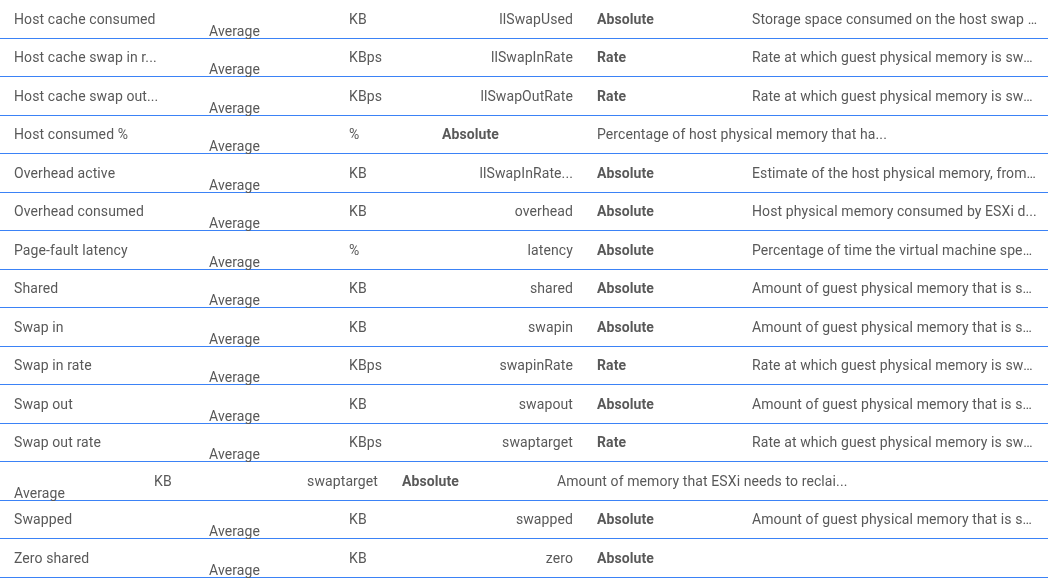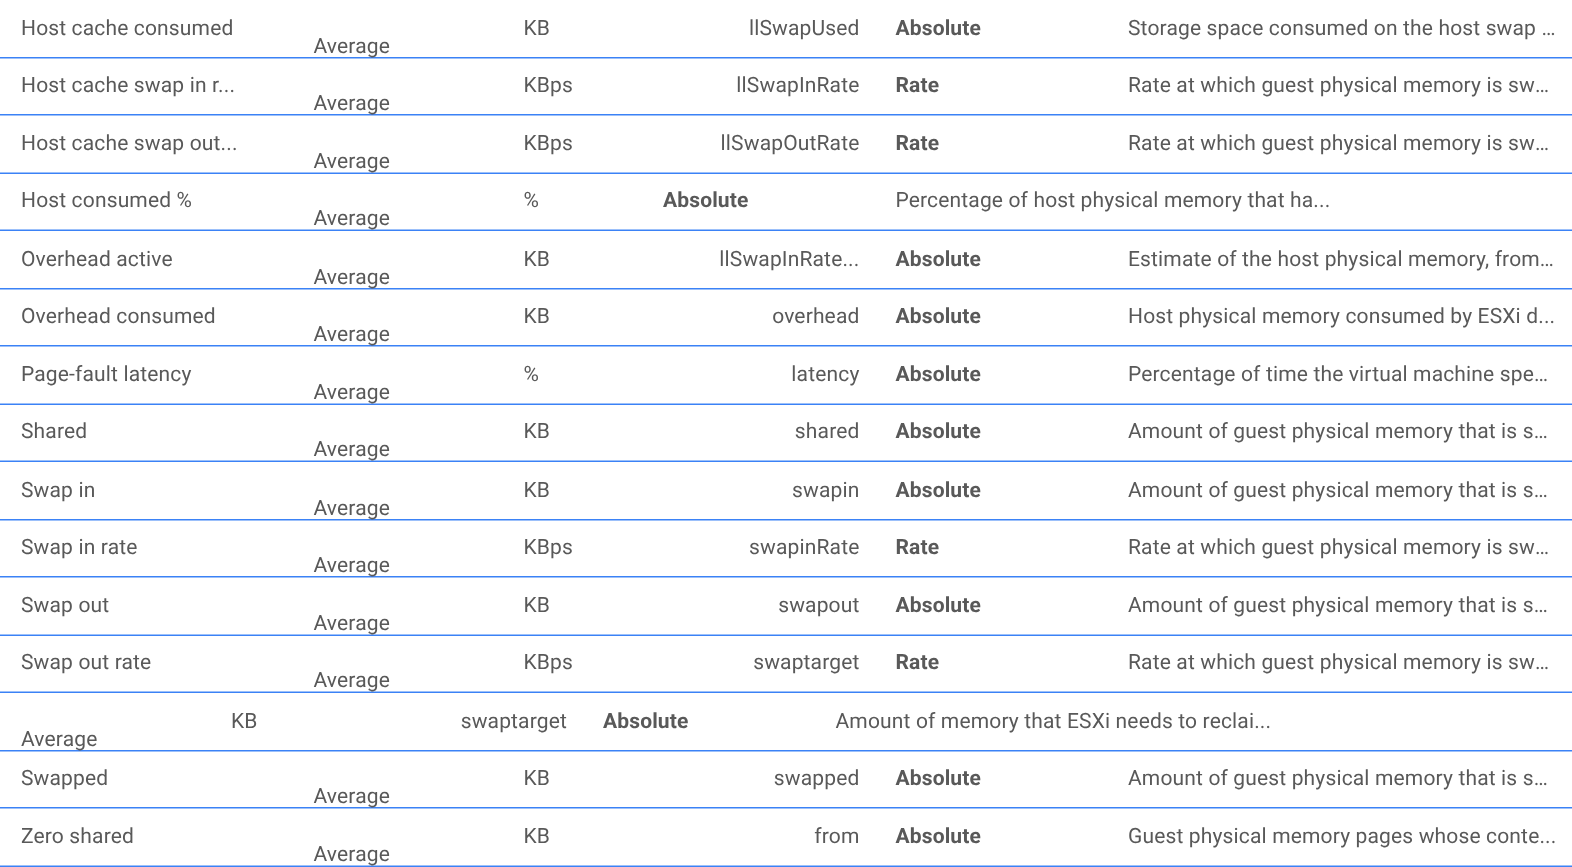--- a/index.html
+++ b/index.html
@@ -151,17 +151,16 @@
       <div class="cell col-rollup">Average</div>
       <div class="cell col-unit">KB</div>
       <div class="cell col-internal">swapped</div>
       <div class="cell col-stats">Absolute</div>
       <div class="cell col-desc">Amount of guest physical memory that is sw...</div>
     </div>
     <div class="row">
       <div class="cell col-name">Zero shared</div>
       <div class="cell col-rollup">Average</div>
       <div class="cell col-unit">KB</div>
-      <div class="cell col-internal">from</div>
+      <div class="cell col-internal">zero</div>
       <div class="cell col-stats">Absolute</div>
-      <div class="cell col-desc">Guest physical memory pages whose conte...</div>
     </div>
   </div>
 
 </body></html>

